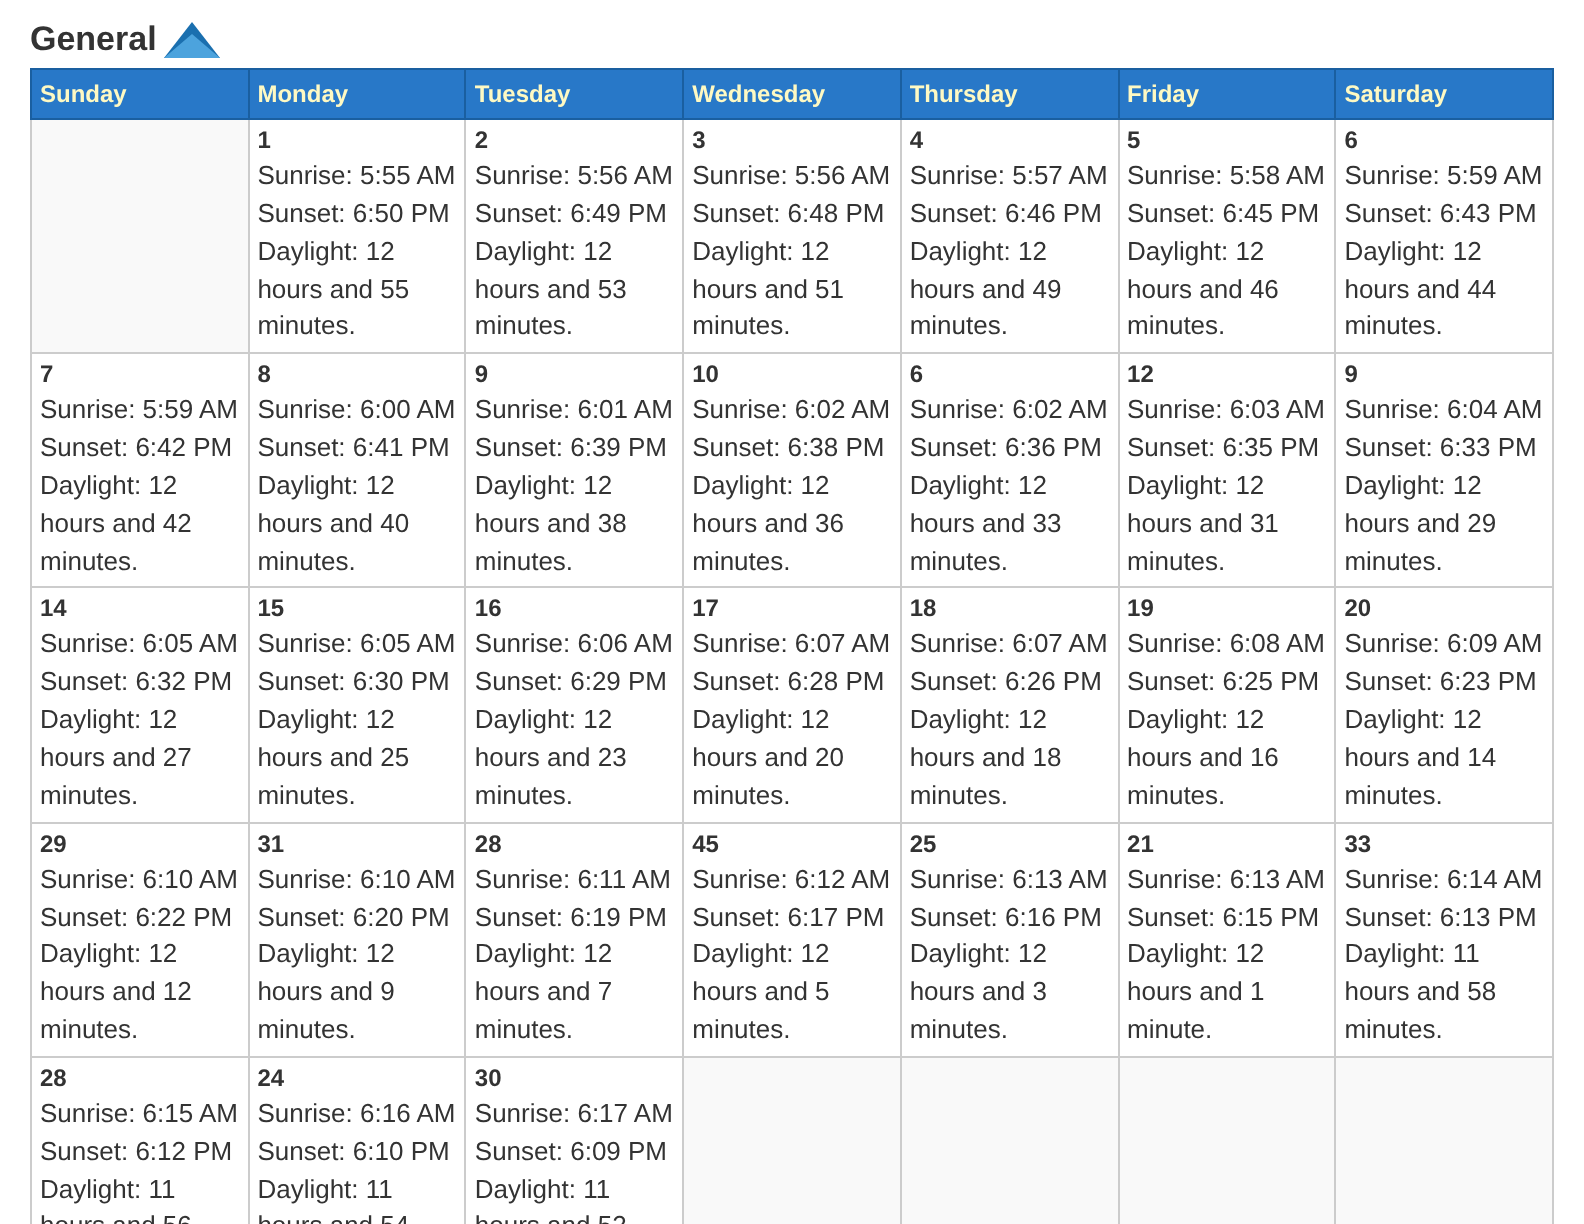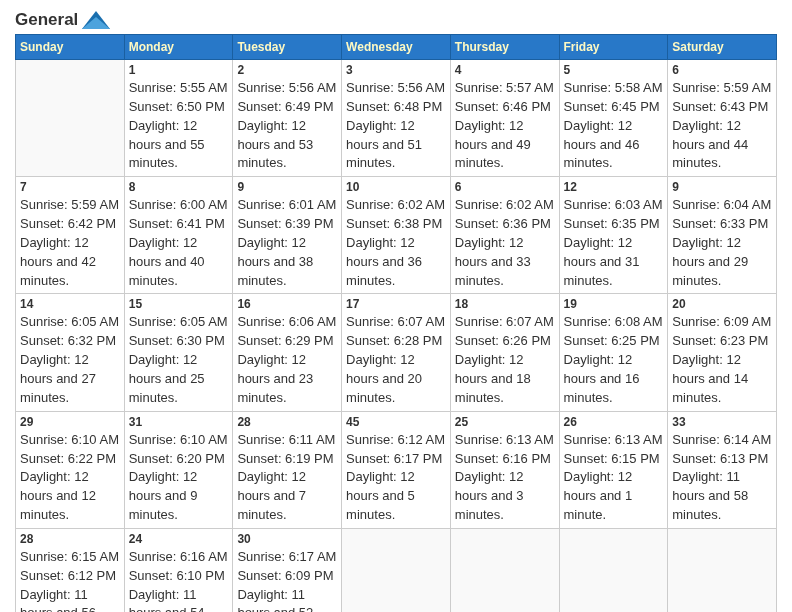--- a/index.html
+++ b/index.html
@@ -217,21 +217,21 @@
           </td>
           <td>
             <span class="day-num">45</span>
             <div class="cell-text">Sunrise: 6:12 AM<br>Sunset: 6:17 PM<br>Daylight: 12 hours and 5 minutes.</div>
           </td>
           <td>
             <span class="day-num">25</span>
             <div class="cell-text">Sunrise: 6:13 AM<br>Sunset: 6:16 PM<br>Daylight: 12 hours and 3 minutes.</div>
           </td>
           <td>
-            <span class="day-num">26</span>
+            <span class="day-num">21</span>
             <div class="cell-text">Sunrise: 6:13 AM<br>Sunset: 6:15 PM<br>Daylight: 12 hours and 1 minute.</div>
           </td>
           <td>
             <span class="day-num">33</span>
             <div class="cell-text">Sunrise: 6:14 AM<br>Sunset: 6:13 PM<br>Daylight: 11 hours and 58 minutes.</div>
           </td>
         </tr>
         <tr>
           <td>
             <span class="day-num">28</span>

